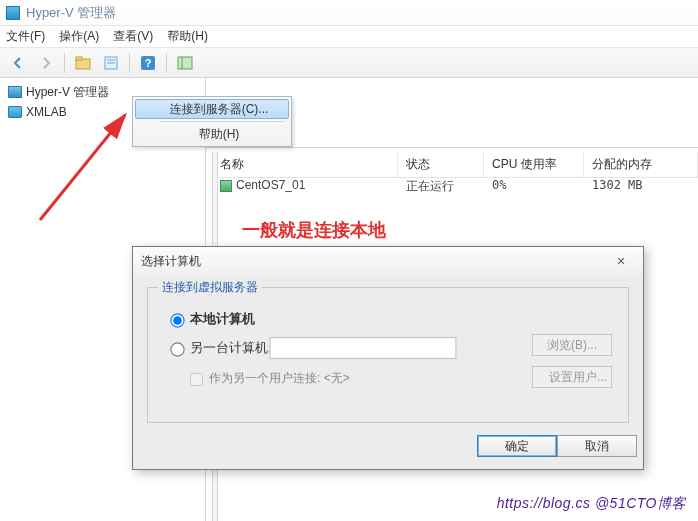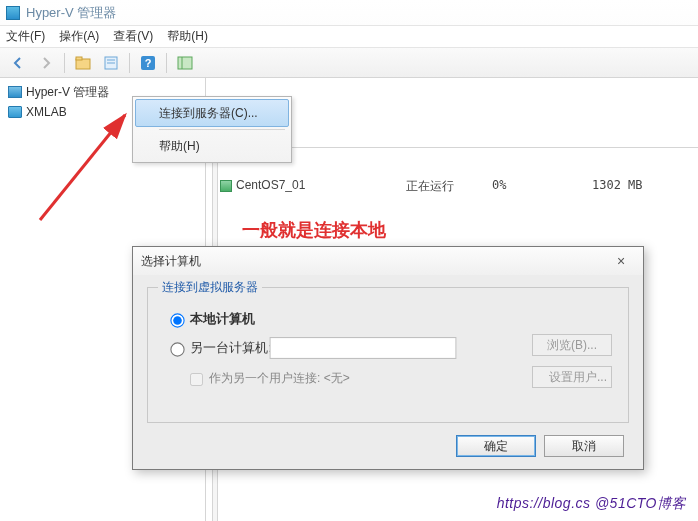--- a/index.html
+++ b/index.html
@@ -22,21 +22,21 @@
 .content { display: flex; height: calc(521px - 78px); }
 .tree { width: 206px; border-right: 1px solid #d5d5d5; padding: 4px 0; background: #fff; }
 .tree-item { display: flex; align-items: center; height: 20px; padding-left: 8px; font-size: 12px; }
 .tree-item.child { }
 .tree-icon { width: 14px; height: 12px; margin-right: 4px; display: inline-block; }
 .server-icon { background: linear-gradient(#7bc3e8,#2f8fcb); border: 1px solid #2a7bb0; }
 .host-icon { background: linear-gradient(#6fc2ea,#3399d2); border: 1px solid #247bb0; border-radius: 1px; }
 
 
 .ctxmenu { position: absolute; left: 132px; top: 96px; width: 160px; background: linear-gradient(#fcfcfc,#f2f2f2); border: 1px solid #b5b5b5; box-shadow: 2px 2px 4px rgba(0,0,0,.15); padding: 2px; z-index: 5; }
-.ctx-item { height: 28px; display: flex; align-items: center; padding: 0 10px 0 24px; font-size: 12px; }
+.ctx-item { height: 20px; display: flex; align-items: center; padding: 0 10px 0 24px; font-size: 12px; justify-content: center; }
 .ctx-item.hover { background: linear-gradient(#d6e9fb,#bcdcf6); border: 1px solid #7fb3e0; border-radius: 2px; padding: 0 9px 0 23px; }
 .ctx-sep { height: 1px; background: #d5d5d5; margin: 2px 4px 2px 24px; }
 
 
 .right { flex: 1; display: flex; flex-direction: column; position: relative; }
 .right-header { height: 70px; background: #fff; border-bottom: 1px solid #d5d5d5; }
 .list-header { position: absolute; left: 6px; right: 0; top: 74px; display: flex; border-bottom: 1px solid #e2e2e2; background: #fff; }
 .list-header div { padding: 4px 8px; border-right: 1px solid #e8e8e8; color: #333; font-size: 12px; }
 .col-name { width: 186px; } .col-state { width: 86px; } .col-cpu { width: 100px; } .col-mem { flex: 1; }
 .list-row { position: absolute; left: 6px; right: 0; top: 97px; display: flex; }
@@ -60,21 +60,21 @@
 .grouplabel { position: absolute; left: 10px; top: -9px; background: #ececec; padding: 0 4px; color: #1f5aa8; font-size: 12px; }
 .radio-row { position: absolute; display: flex; align-items: center; font-size: 13px; color: #333; }
 .radio-row input { margin-right: 6px; transform: scale(1.1); }
 .radio1 { left: 18px; top: 22px; font-weight: 700; }
 .radio2 { left: 18px; top: 50px; }
 .radio2 .textin { width: 170px; height: 20px; border: 1px solid #c0c0c0; background: #fff; margin-left: 6px; }
 .btn-browse { position: absolute; right: 16px; top: 46px; }
 .checkbox-row { position: absolute; left: 38px; top: 82px; display: flex; align-items: flex-start; color: #888; font-size: 12px; }
 .checkbox-row input { margin-right: 6px; }
 .btn-setuser { position: absolute; right: 16px; top: 78px; padding-left: 12px; }
-.dlg-buttons { position: absolute; right: 19px; bottom: 12px; display: flex; gap: 8px; }
+.dlg-buttons { position: absolute; right: 6px; bottom: 12px; display: flex; }
 .win-btn { min-width: 80px; height: 22px; background: linear-gradient(#fdfdfd,#e6e6e6); border: 1px solid #9c9c9c; font-size: 12px; color: #333; display: flex; align-items: center; justify-content: center; cursor: default; }
 .win-btn.default { border: 1px solid #3b82c4; box-shadow: 0 0 0 1px #79b6e8 inset; }
 .win-btn.disabled { color: #9a9a9a; border-color: #c6c6c6; background: #efefef; }
 
 
 .watermark { position: absolute; right: 12px; bottom: 8px; color: #4c1d95; font-size: 14px; font-style: italic; letter-spacing: 0.5px; }
 </style>
 </head>
 <body>
 
@@ -139,20 +139,26 @@
       <span>Hyper-V 管理器</span>
     </div>
     <div class="tree-item child">
       <span class="tree-icon host-icon"></span>
       <span>XMLAB</span>
     </div>
   </div>
 
   <div class="right">
     <div class="right-header"></div>
+    <div class="list-header">
+      <div class="col-name">名称</div>
+      <div class="col-state">状态</div>
+      <div class="col-cpu">CPU 使用率</div>
+      <div class="col-mem">分配的内存</div>
+    </div>
     <div class="list-row">
       <div class="col-name"><span class="vm-icon"></span><span>CentOS7_01</span></div>
       <div class="col-state">正在运行</div>
       <div class="col-cpu">0%</div>
       <div class="col-mem">1302 MB</div>
     </div>
   </div>
 </div>
 
 <div class="vsplit"></div>

